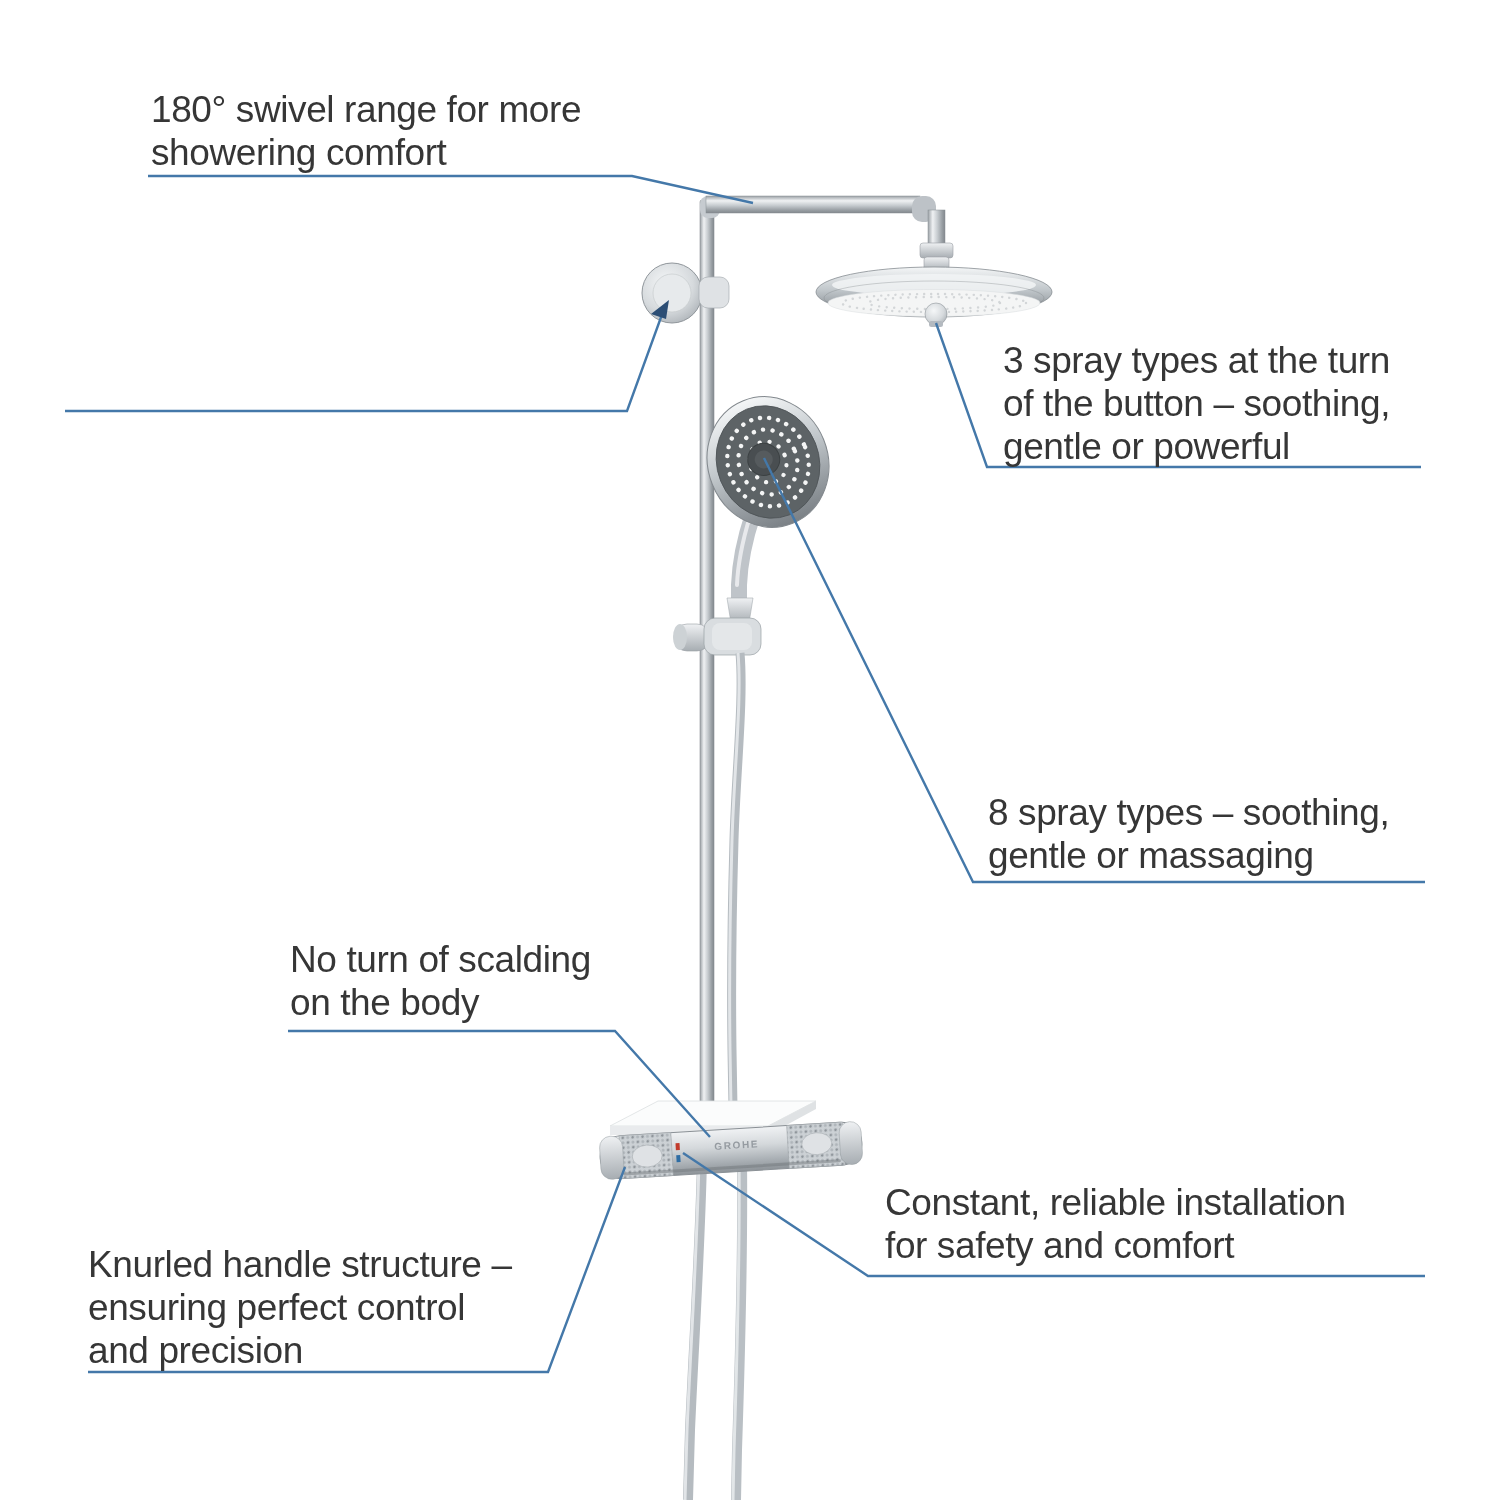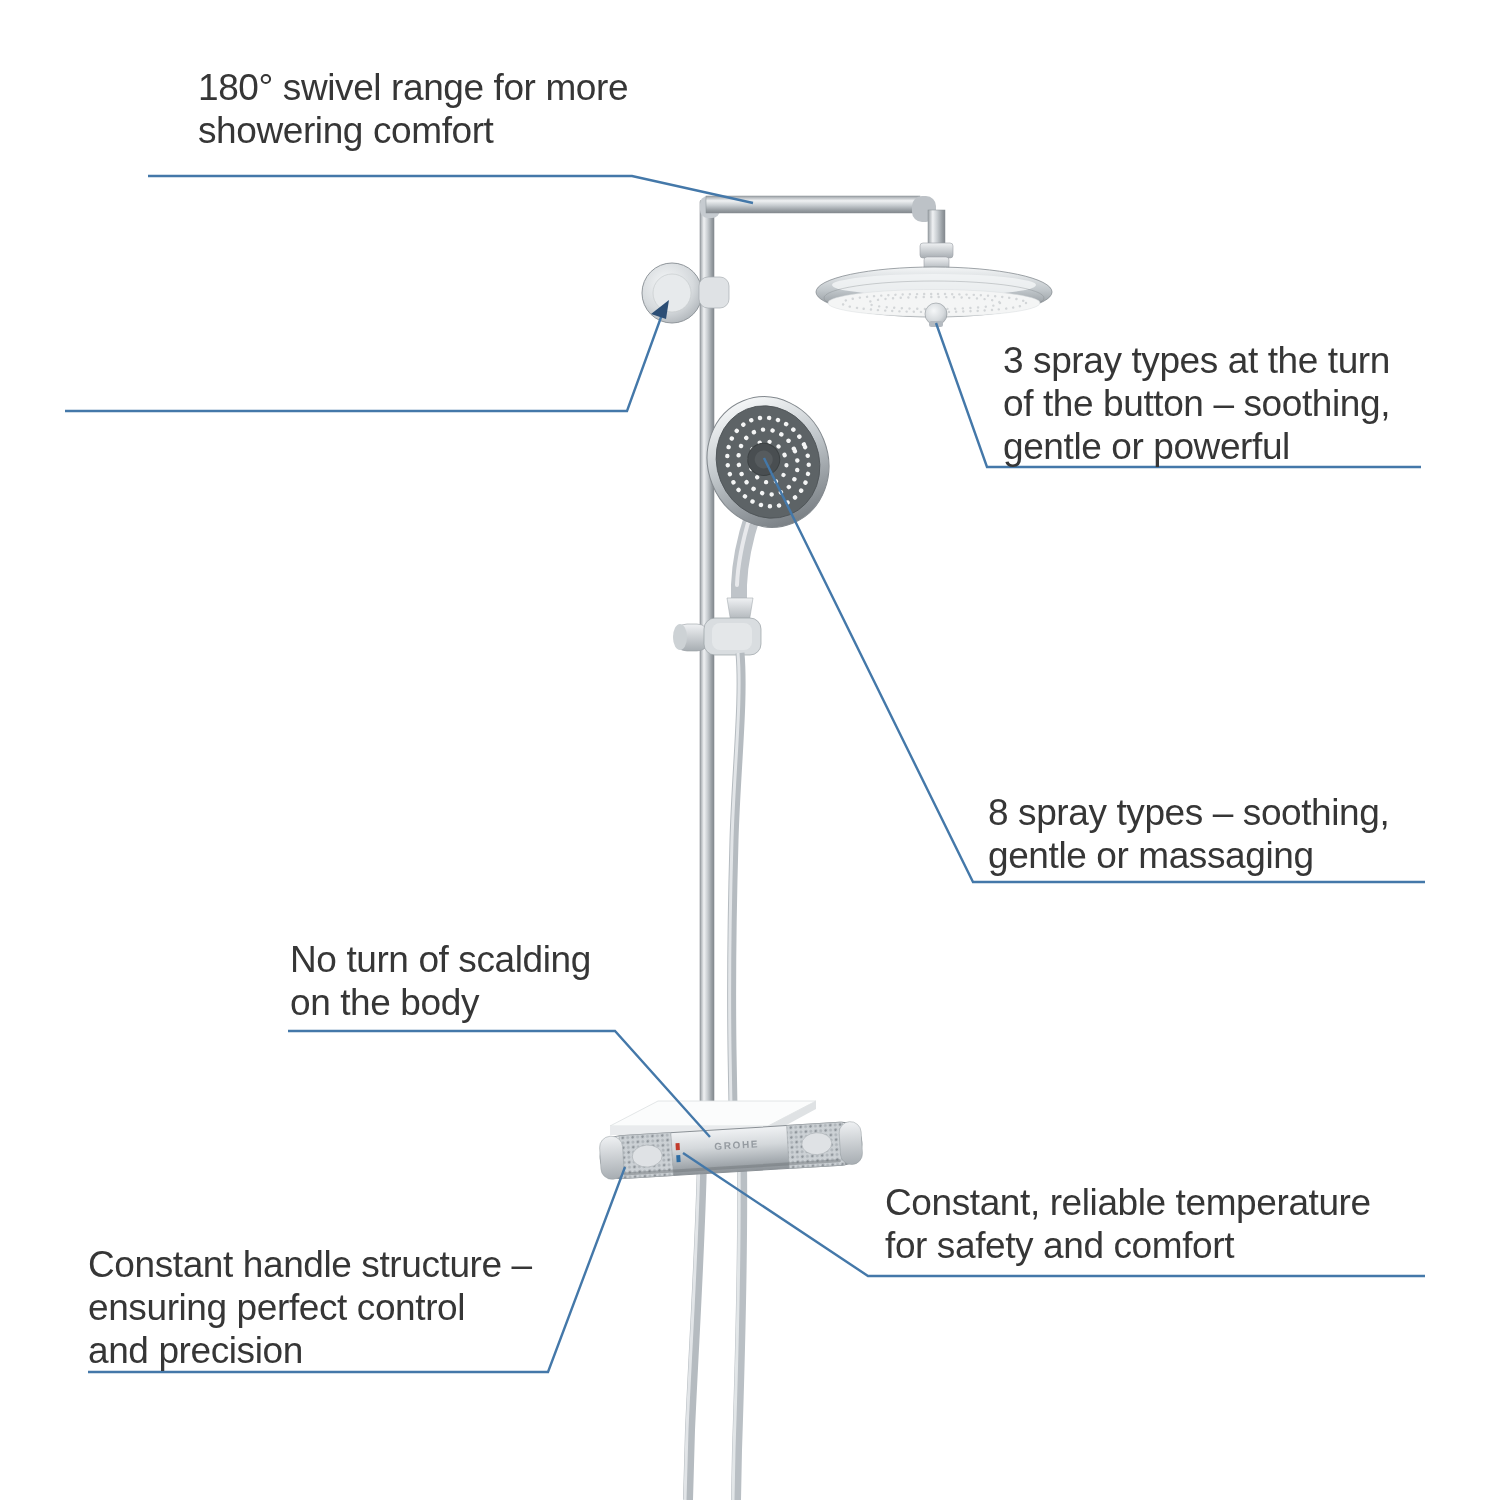--- a/index.html
+++ b/index.html
@@ -163,28 +163,28 @@
       <polyline class="leader" points="65,411 627,411 664,309"></polyline>
       <polygon class="leader-arrow" points="669,300 651,314 666,319"></polygon>
       <polyline class="leader" points="936,323 987,467 1421,467"></polyline>
       <polyline class="leader" points="764,458 973,882 1425,882"></polyline>
       <polyline class="leader" points="288,1031 615,1031 710,1137"></polyline>
       <polyline class="leader" points="683,1153 868,1276 1425,1276"></polyline>
       <polyline class="leader" points="625,1167 548,1372 88,1372"></polyline>
     </g>
   </svg>
 
-  <div class="callout" style="left:151px;top:66px;margin-left:47px;">180° swivel range for more
+  <div class="callout" style="left:151px;top:88px;">180° swivel range for more
 showering comfort</div>
   <div class="callout" style="left:1003px;top:339px;">3 spray types at the turn
 of the button – soothing,
 gentle or powerful</div>
   <div class="callout" style="left:988px;top:791px;">8 spray types – soothing,
 gentle or massaging</div>
   <div class="callout" style="left:290px;top:938px;">No turn of scalding
 on the body</div>
-  <div class="callout" style="left:885px;top:1181px;">Constant, reliable temperature
+  <div class="callout" style="left:885px;top:1181px;">Constant, reliable installation
 for safety and comfort</div>
-  <div class="callout" style="left:88px;top:1243px;">Constant handle structure –
+  <div class="callout" style="left:88px;top:1243px;">Knurled handle structure –
 ensuring perfect control
 and precision</div>
 
 </div>
 
 </body></html>

